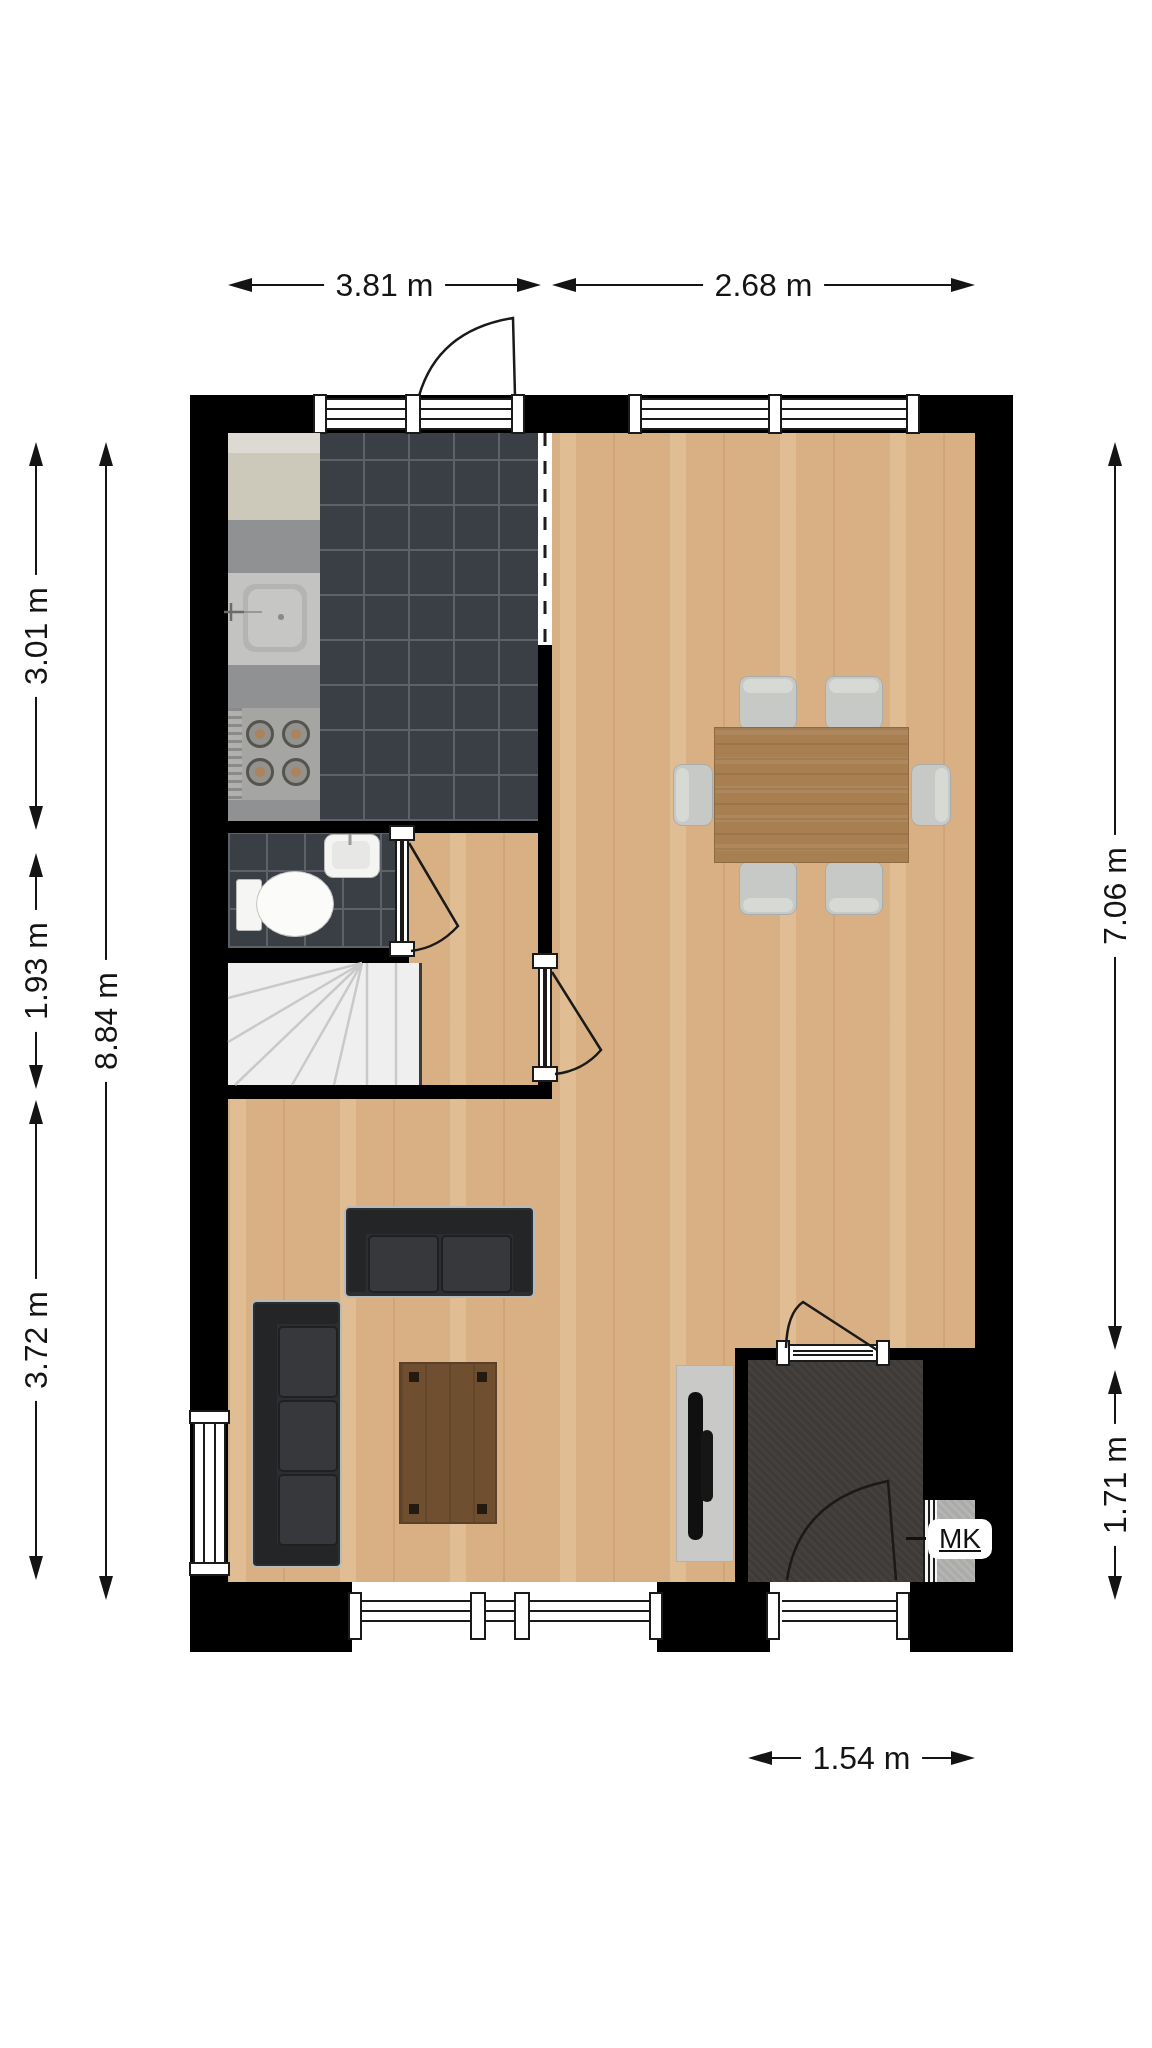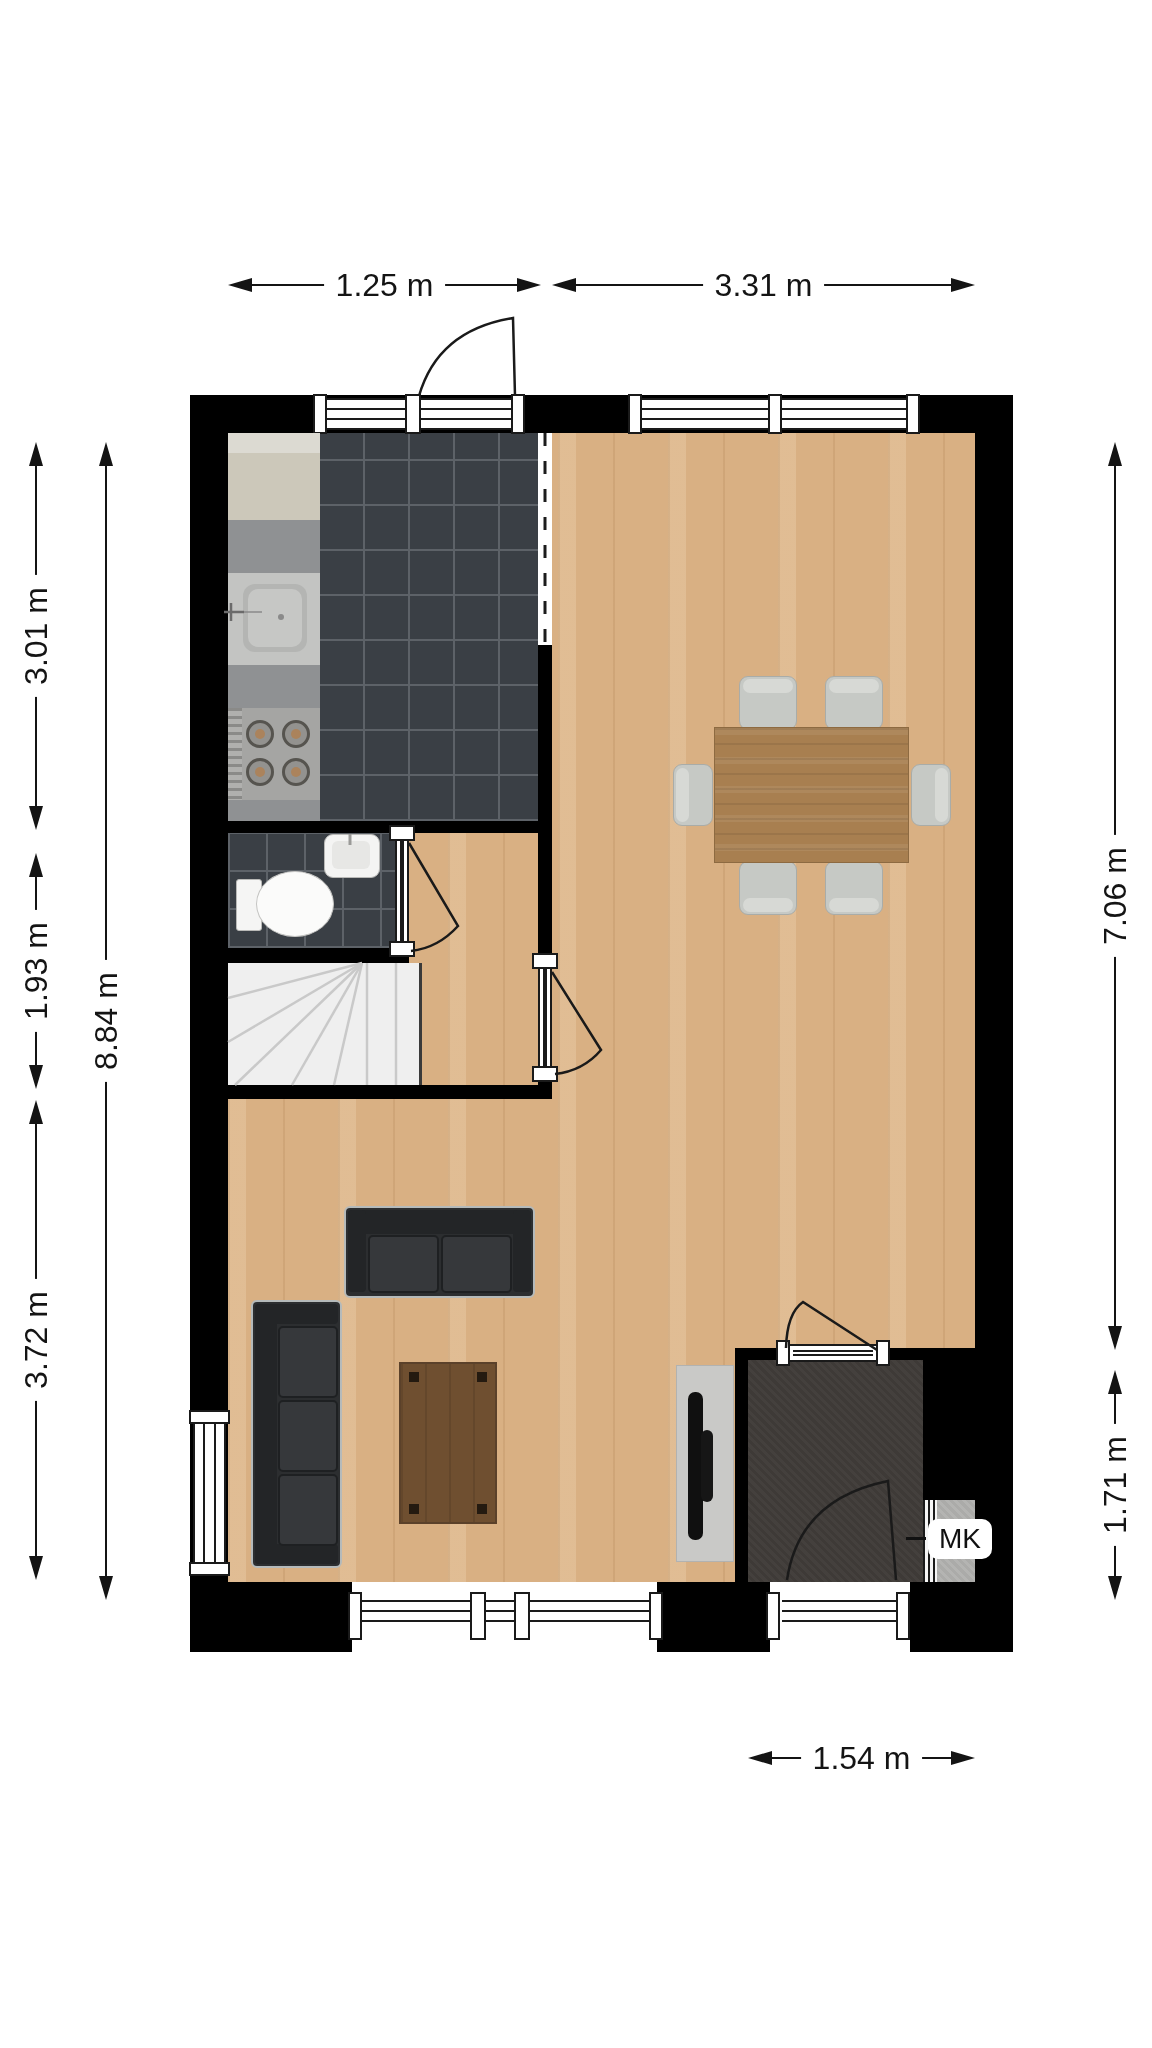--- a/index.html
+++ b/index.html
@@ -1,18 +1,18 @@
 <!DOCTYPE html>
 <html><head>
 <meta charset="utf-8">
 <style>
   html,body{margin:0;padding:0;background:#fff;}
   body{font-family:"Liberation Sans", sans-serif;}
   .canvas{position:relative;width:1152px;height:2048px;background:#ffffff;overflow:hidden;}
-  .abs{position:absolute;}
+  .abs{position:absolute;text-decoration:underline;}
 
   
   .dim{position:absolute;height:30px;}
   .dim .line{position:absolute;left:4px;right:4px;top:14px;height:2px;background:#141414;}
   .dim .ah{position:absolute;width:0;height:0;border-top:7px solid transparent;border-bottom:7px solid transparent;top:8px;}
   .dim .ah.l{left:0;border-right:24px solid #141414;}
   .dim .ah.r{right:0;border-left:24px solid #141414;}
   .dim .dlabel{position:absolute;left:50%;top:50%;transform:translate(-50%,-50%);background:#fff;padding:0 12px;font-size:32px;color:#141414;white-space:nowrap;line-height:1;}
   .dim.vert{transform:rotate(-90deg);}
 
@@ -61,27 +61,27 @@
 </style>
 </head>
 <body>
 
 <div class="canvas">
 
   <div class="dim" style="left:228px;top:270px;width:313px">
     <span class="ah l"></span>
     <span class="line"></span>
     <span class="ah r"></span>
-    <span class="dlabel">1.25 m</span>
+    <span class="dlabel">3.81 m</span>
   </div>
   <div class="dim" style="left:552px;top:270px;width:423px">
     <span class="ah l"></span>
     <span class="line"></span>
     <span class="ah r"></span>
-    <span class="dlabel">3.31 m</span>
+    <span class="dlabel">2.68 m</span>
   </div>
 
   <div class="dim vert" style="left:-158px;top:621px;width:388px">
     <span class="ah l"></span>
     <span class="line"></span>
     <span class="ah r"></span>
     <span class="dlabel">3.01 m</span>
   </div>
   <div class="dim vert" style="left:-82px;top:956px;width:236px">
     <span class="ah l"></span>

